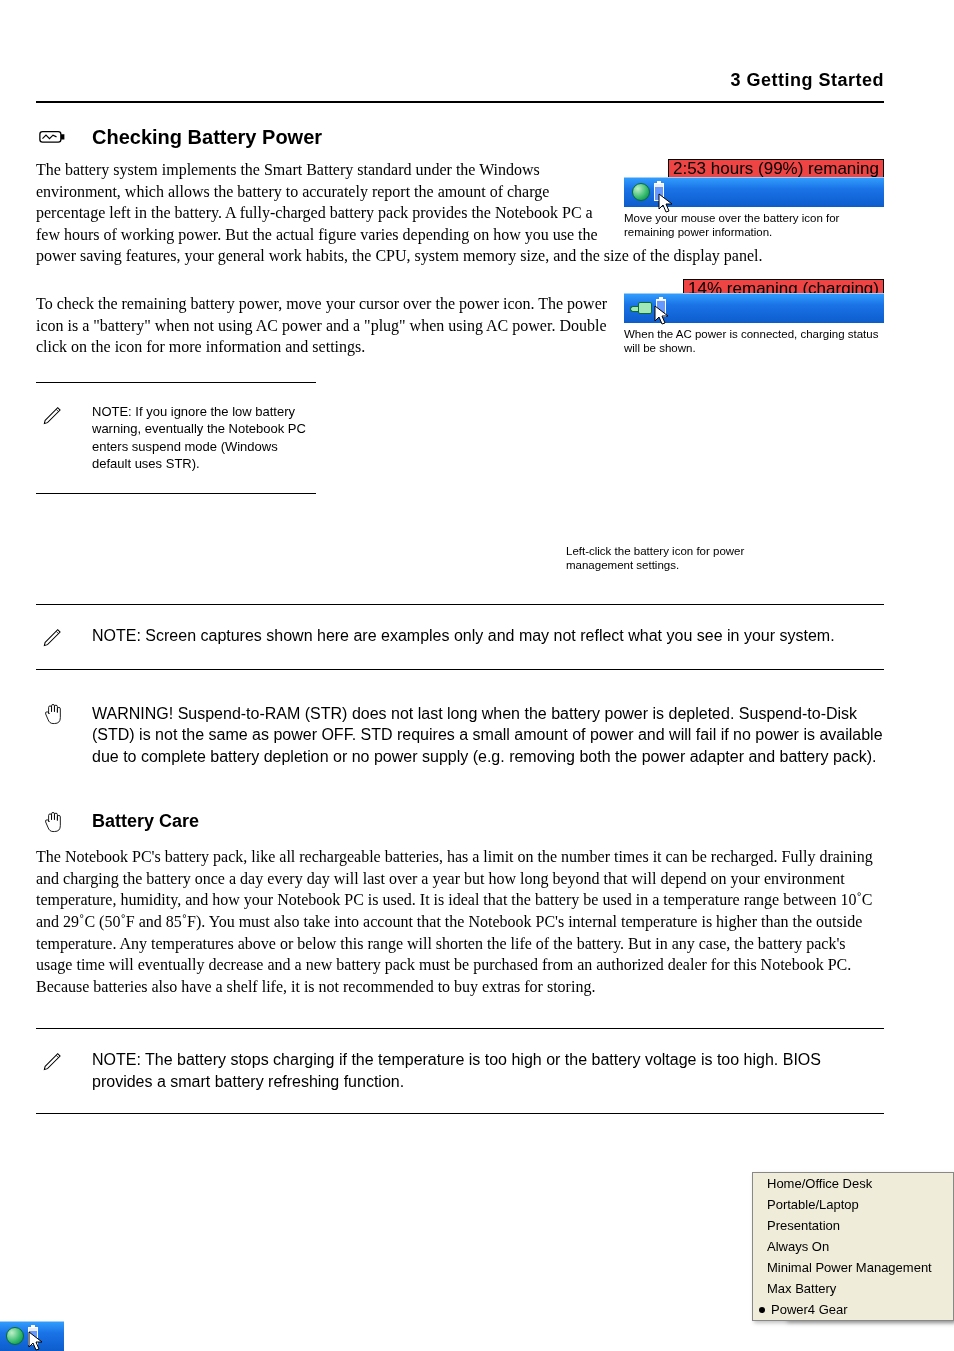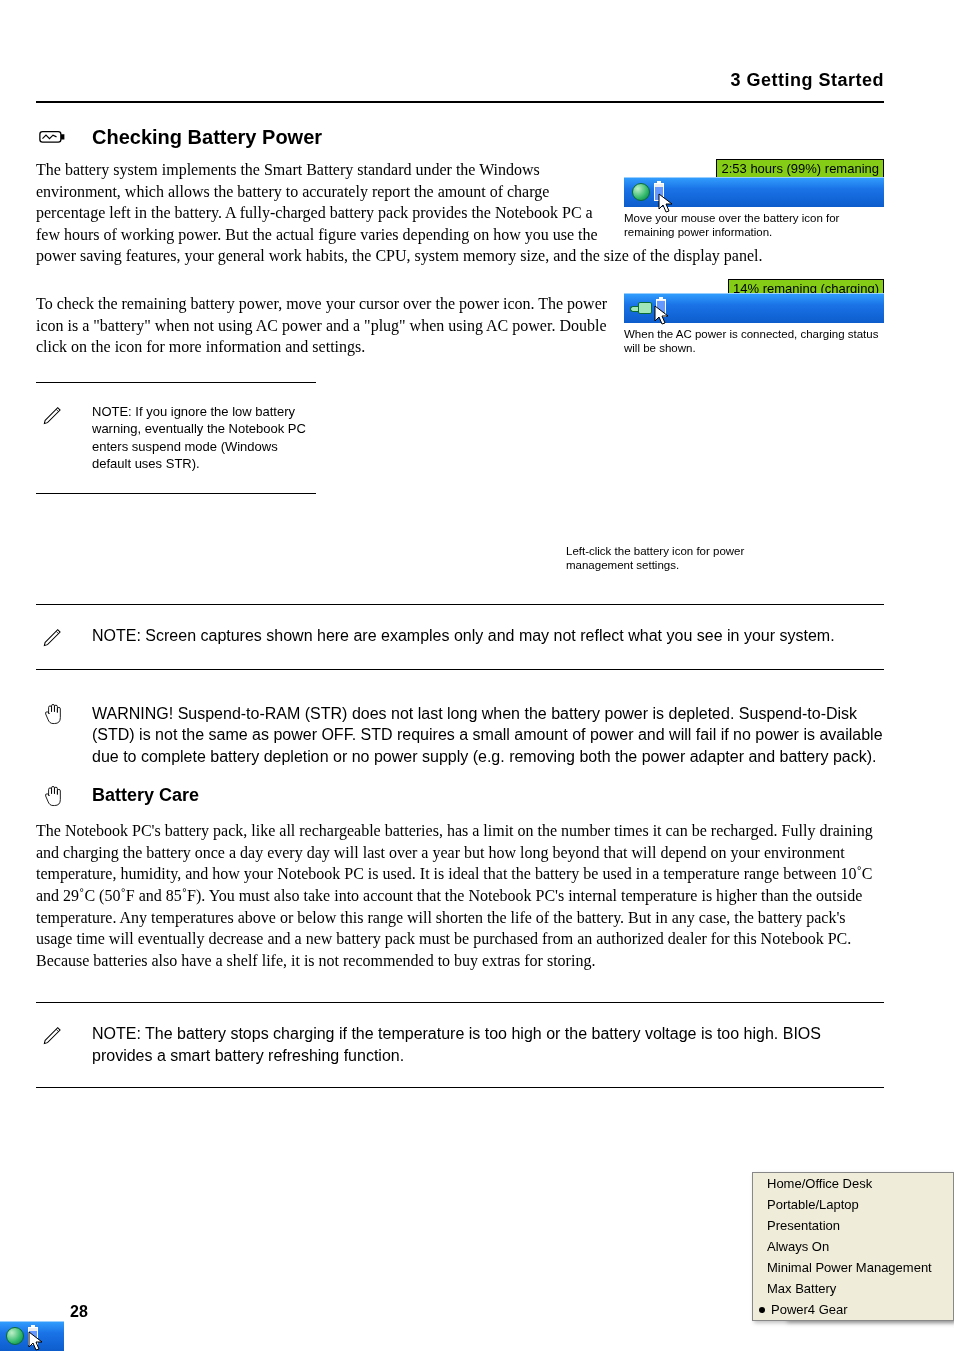--- a/index.html
+++ b/index.html
@@ -8,21 +8,21 @@
   .section-head{text-align:right;font-family:Arial,Helvetica,sans-serif;font-size:18px;font-weight:bold;letter-spacing:0.5px;border-bottom:2px solid #000;padding-bottom:10px;margin-bottom:20px}
   .row{display:flex;align-items:flex-start;gap:22px;margin:8px 0}
   .row.center{align-items:center}
   .row .iconcol{width:34px;flex:0 0 34px;display:flex;justify-content:center;padding-top:2px}
   .row .body{flex:1}
   h2.title{font-family:Arial,Helvetica,sans-serif;font-size:20px;font-weight:bold;margin:0}
   h3.sub{font-family:Arial,Helvetica,sans-serif;font-size:18px;font-weight:bold;margin:4px 0 6px}
   p.p{font-size:16px;line-height:1.35;margin:2px 0}
   .float-right{float:right;margin-left:12px}
   .cap{font-family:Arial,Helvetica,sans-serif;font-size:11.5px;line-height:1.25;text-align:left;margin-top:4px}
-  .tooltip{display:inline-block;background:#84cc16;border:1px solid #000;padding:0 4px;font-family:Tahoma,Arial,sans-serif;font-size:13px;height:18px;line-height:18px}
+  .tooltip{display:inline-block;background:#ef4444;border:1px solid #000;padding:0 4px;font-family:Tahoma,Arial,sans-serif;font-size:17px;height:18px;line-height:18px}
   .systray{height:30px;background:linear-gradient(#33a0ff,#1a73e6 40%,#0d5ccc);display:flex;align-items:center;padding:0 6px;gap:4px;box-shadow:inset 0 1px 0 rgba(255,255,255,.5)}
   .tray-icon{width:18px;height:18px;border-radius:50%;background:radial-gradient(circle at 30% 30%,#bff0c8,#2fb86a 60%,#0b7a3b);border:1px solid #0b6b34;box-sizing:border-box}
   .tray-batt{width:10px;height:18px;border:1px solid #fff;box-sizing:border-box;position:relative;background:#eee}
   .tray-batt::before{content:"";position:absolute;top:-3px;left:2px;width:4px;height:2px;background:#fff}
   .batt-fill{position:absolute;bottom:0;left:0;right:0;height:80%;background:#6699ff}
   .tray-plug{width:22px;height:18px;position:relative}
   .tray-plug .plugbody{position:absolute;right:0;top:3px;width:12px;height:10px;background:#a2e7b7;border:1px solid #0b6b34;border-radius:2px}
   .tray-plug .cord{position:absolute;left:0;top:7px;width:10px;height:4px;border:1px solid #0b6b34;border-right:none;border-radius:3px 0 0 3px;background:#a2e7b7}
   .cursor{position:absolute;margin-left:-4px;margin-top:-4px}
   .cursor svg{display:block}
@@ -211,21 +211,21 @@
         <svg class="ic" viewBox="0 0 26 30">
           <path d="M7 14 L7 6 Q7 4 9 4 Q11 4 11 6 L11 12 L11 4 Q11 2 13 2 Q15 2 15 4 L15 12 L15 5 Q15 3 17 3 Q19 3 19 5 L19 13 L19 8 Q19 6 21 6 Q23 6 23 8 L23 20 Q23 28 15 28 L13 28 Q8 28 6 22 L3 15 Q2 12 5 12 Q7 12 8 15 Z" fill="none" stroke="#000" stroke-width="1.2"></path>
         </svg>
       </span>
     </div>
     <div class="body">
       <p class="p" style="font-family:Arial,Helvetica,sans-serif">WARNING! Suspend-to-RAM (STR) does not last long when the battery power is depleted. Suspend-to-Disk (STD) is not the same as power OFF. STD requires a small amount of power and will fail if no power is available due to complete battery depletion or no power supply (e.g. removing both the power adapter and battery pack).</p>
     </div>
   </div>
 
-  <div class="row center" style="margin-top:12px">
+  <div class="row center" style="margin-top:38px">
     <div class="iconcol">
       <span>
         <svg class="ic" viewBox="0 0 26 30">
           <path d="M7 14 L7 6 Q7 4 9 4 Q11 4 11 6 L11 12 L11 4 Q11 2 13 2 Q15 2 15 4 L15 12 L15 5 Q15 3 17 3 Q19 3 19 5 L19 13 L19 8 Q19 6 21 6 Q23 6 23 8 L23 20 Q23 28 15 28 L13 28 Q8 28 6 22 L3 15 Q2 12 5 12 Q7 12 8 15 Z" fill="none" stroke="#000" stroke-width="1.2"></path>
         </svg>
       </span>
     </div>
     <div class="body">
         <h3 class="sub">Battery Care</h3>
       </div>
@@ -241,17 +241,13 @@
               <path d="M18 8 L21 11" stroke="#000" stroke-width="1"></path>
             </svg>
         </span>
       </div>
       <div class="body">
           <p class="p" style="font-family:Arial,Helvetica,sans-serif">NOTE: The battery stops charging if the temperature is too high or the battery voltage is too high. BIOS provides a smart battery refreshing function.</p>
         </div>
     </div>
   </div>
 
-  <div class="page-footer">
-    <span>28</span>
-    <span></span>
-  </div>
 </div>
 
 </body></html>

